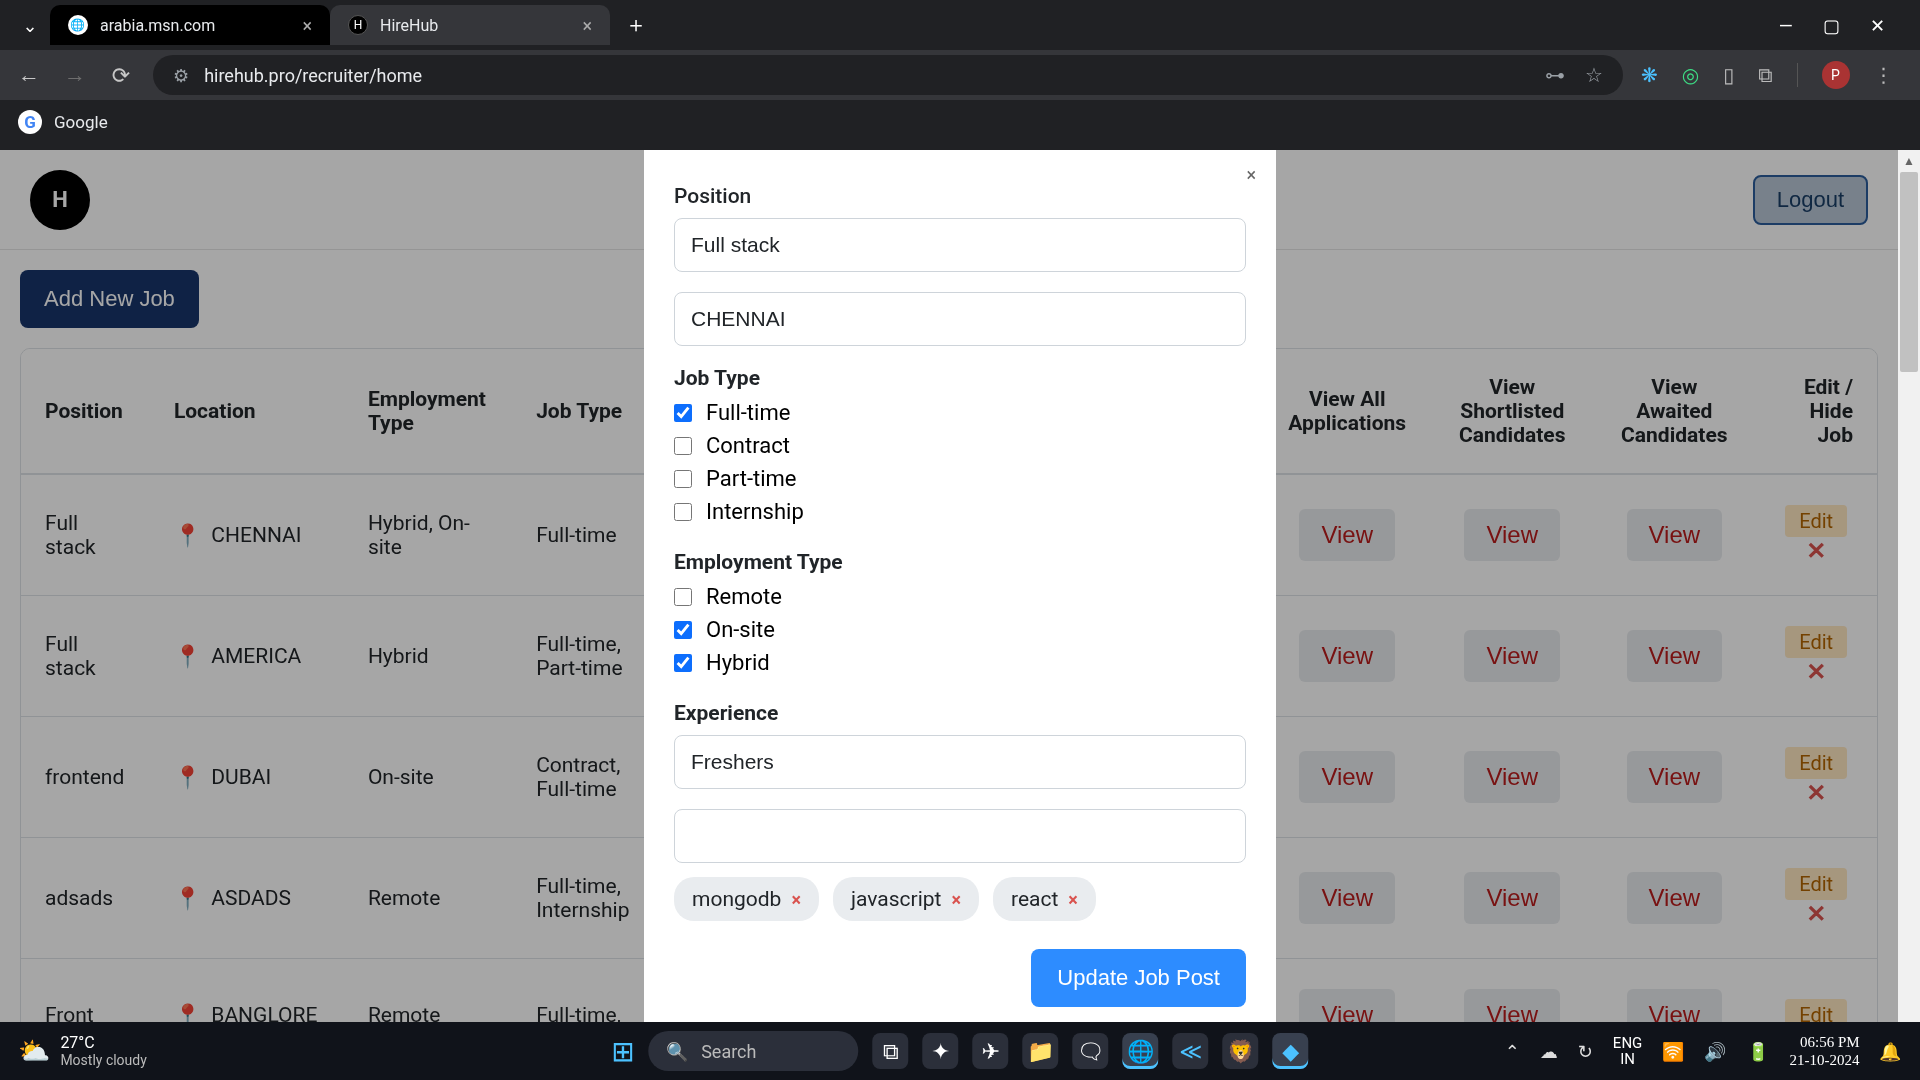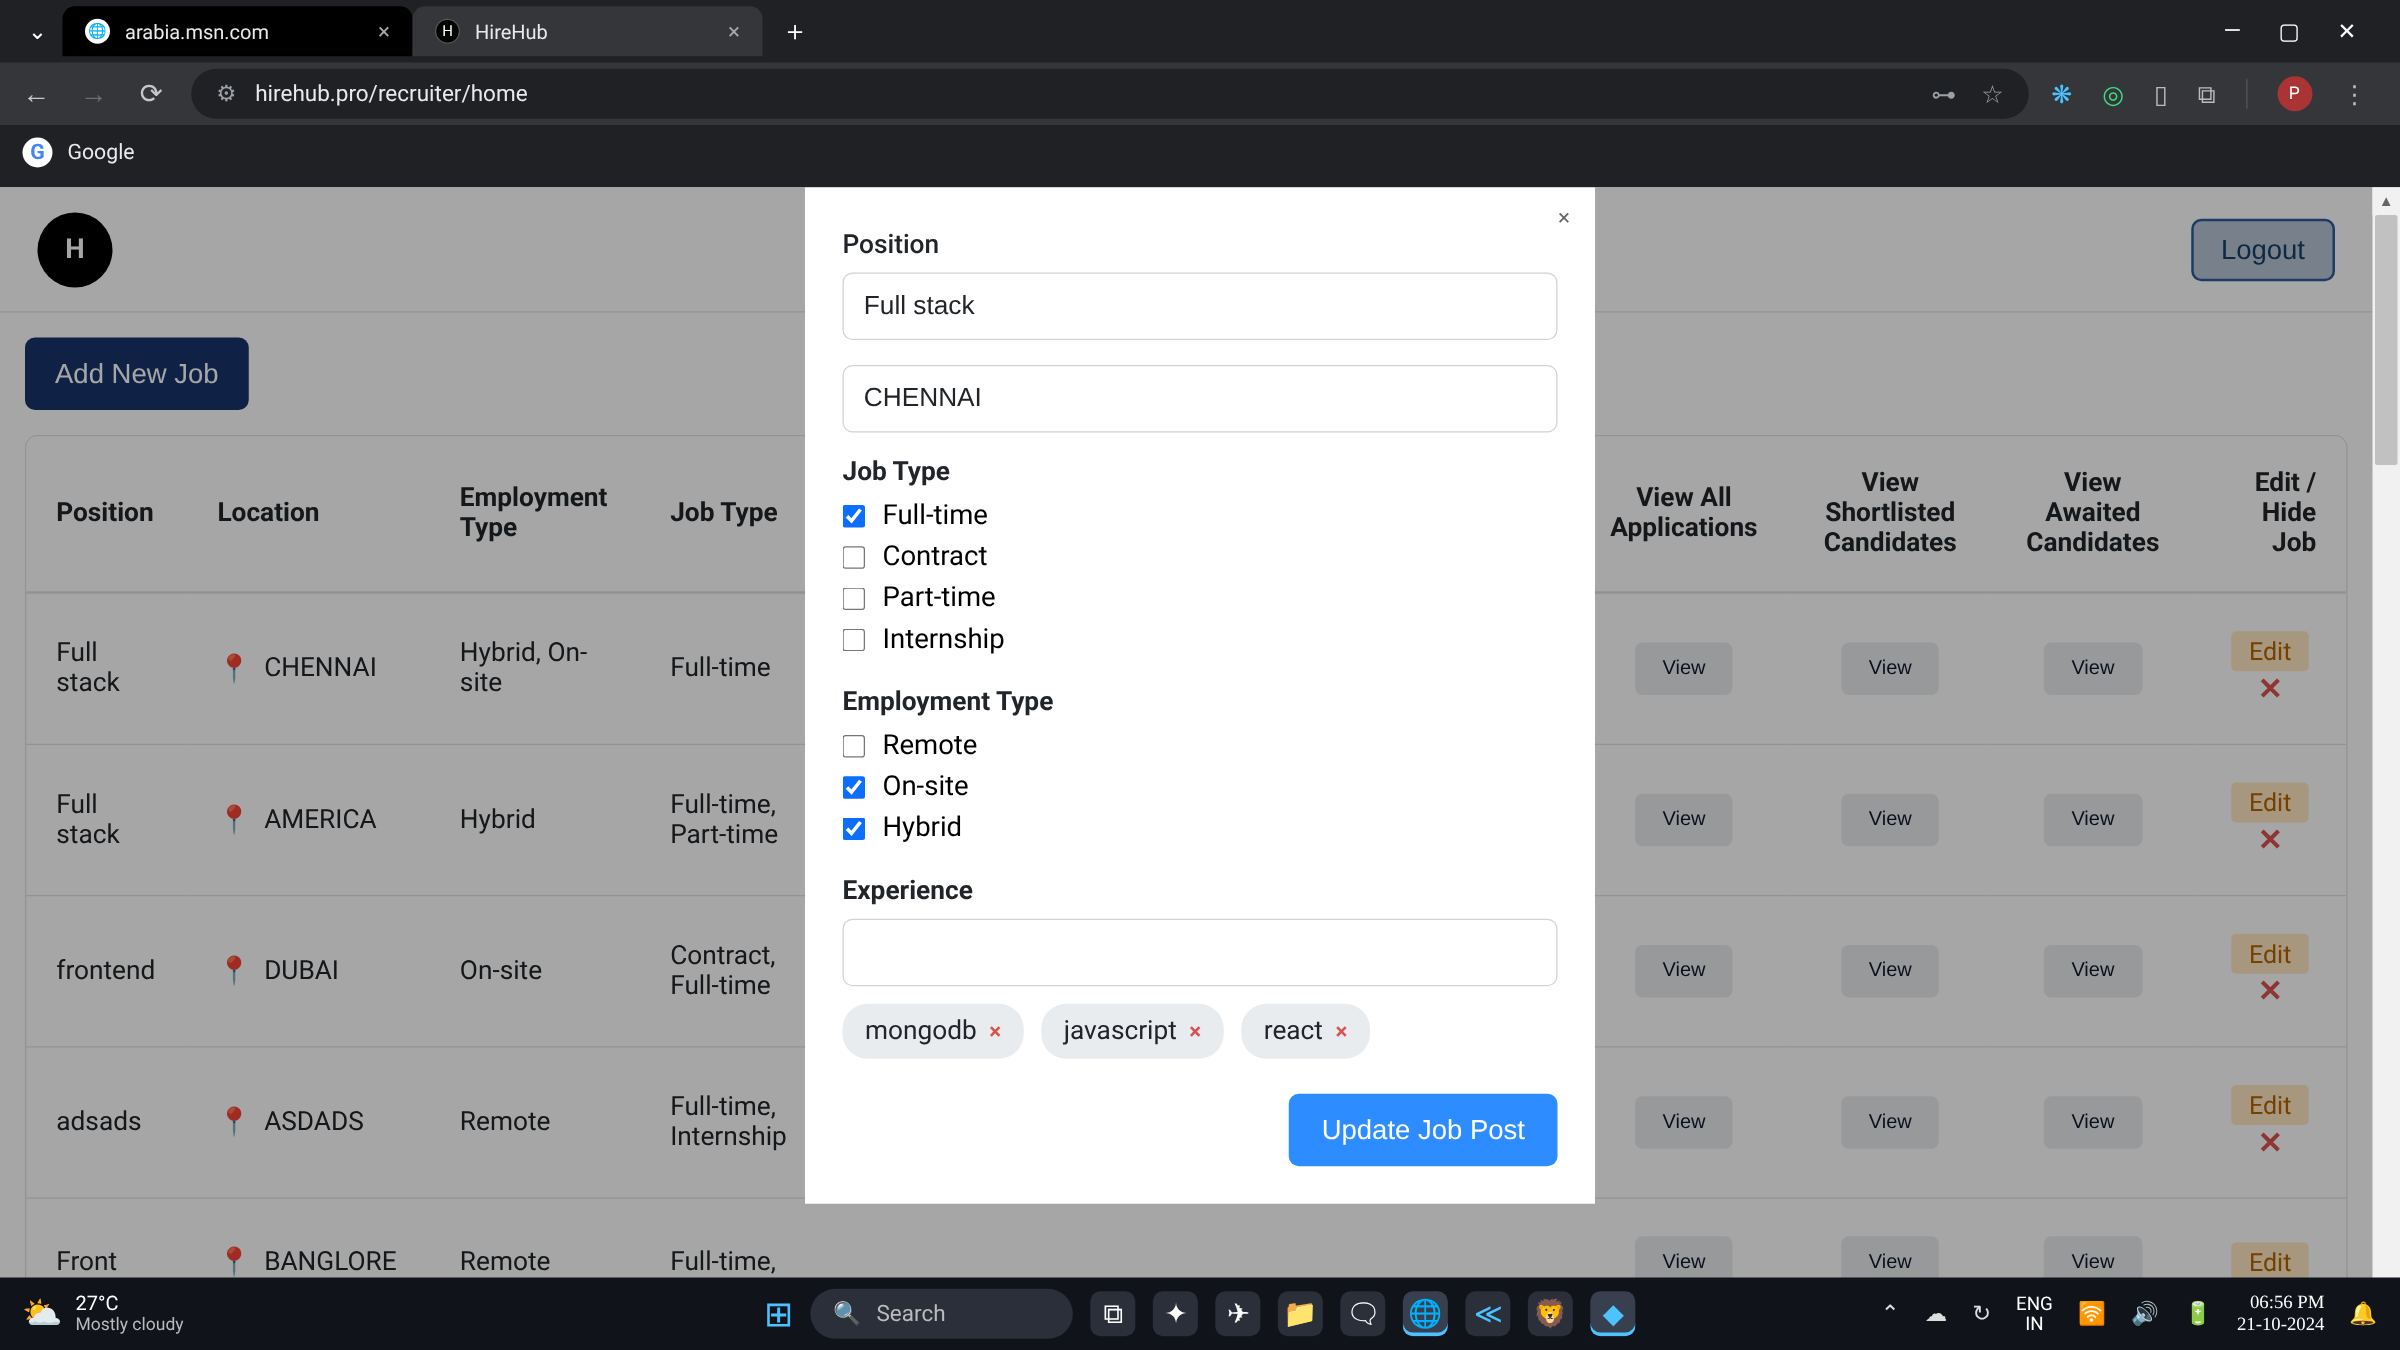--- a/index.html
+++ b/index.html
@@ -46,21 +46,21 @@
 .logout-btn { margin-left:auto; background:#b8c6d6; border:2px solid #2b5d9c; border-radius:8px; padding:10px 22px; font-size:22px; color:#1a3e66; font-weight:500;}
 
 .add-job-btn { margin:20px 0 20px 20px; background:#17356b; color:#fff; border:none; border-radius:8px; padding:16px 24px; font-size:22px; font-weight:500; display:inline-block;}
 
 .table-wrap { margin:0 20px; border:1px solid #dee2e6; border-radius:10px; overflow:hidden;}
 table { width:100%; border-collapse:collapse; font-size:21px; color:#212529;}
 thead th { text-align:left; padding:26px 24px; font-weight:700; border-bottom:2px solid #dee2e6; background:#fff;}
 tbody td { padding:30px 24px; border-top:1px solid #dee2e6; vertical-align:middle;}
 .loc-cell { display:flex; align-items:center; gap:10px;}
 .pin-icon { font-size:22px; color:#000;}
-.view-btn { background:#e9ecef; border:none; border-radius:6px; padding:12px 22px; font-size:16px; color:#0f172a;text-align:center;}
+.view-btn { background:#e9ecef; border:none; border-radius:6px; padding:12px 22px; font-size:24px; color:#b91c1c;text-align:center;}
 .edit-link { background:#ffe8c2; color:#b26500; border-radius:4px; padding:4px 14px; font-size:20px; display:inline-block; margin-bottom:0;}
 .x-icon { color:#d9534f; font-size:24px; font-weight:bold;}
 
 
 .overlay { position:absolute; inset:0; background:rgba(0,0,0,0.35); }
 
 
 .modal { position:absolute; top:0; left:50%; transform:translateX(-50%); width:632px; background:#fff; border-radius:0; padding:34px 30px 30px 30px; }
 .modal .close-x { position:absolute; top:14px; right:20px; font-size:18px; color:#666; cursor:pointer;}
 .modal h2 { font-size:30px; font-weight:700; margin-bottom:22px;}
@@ -280,20 +280,21 @@
           <span>On-site</span>
         </div>
         <div class="checkbox-row">
           <input type="checkbox" checked="" style="">
           <span>Hybrid</span>
         </div>
       </div>
 
     <div class="section-gap"></div>
     <label class="form-label bold">Experience</label>
+    <input class="form-input" value="Freshers" style="">
 
     <input class="form-input" style="margin-bottom: 14px;" value="">
     <div class="skills-tags" id="skills-tags">
         <span class="tag">
           <span>mongodb</span>
           <span class="tag-x">×</span>
         </span>
         <span class="tag">
           <span>javascript</span>
           <span class="tag-x">×</span>

